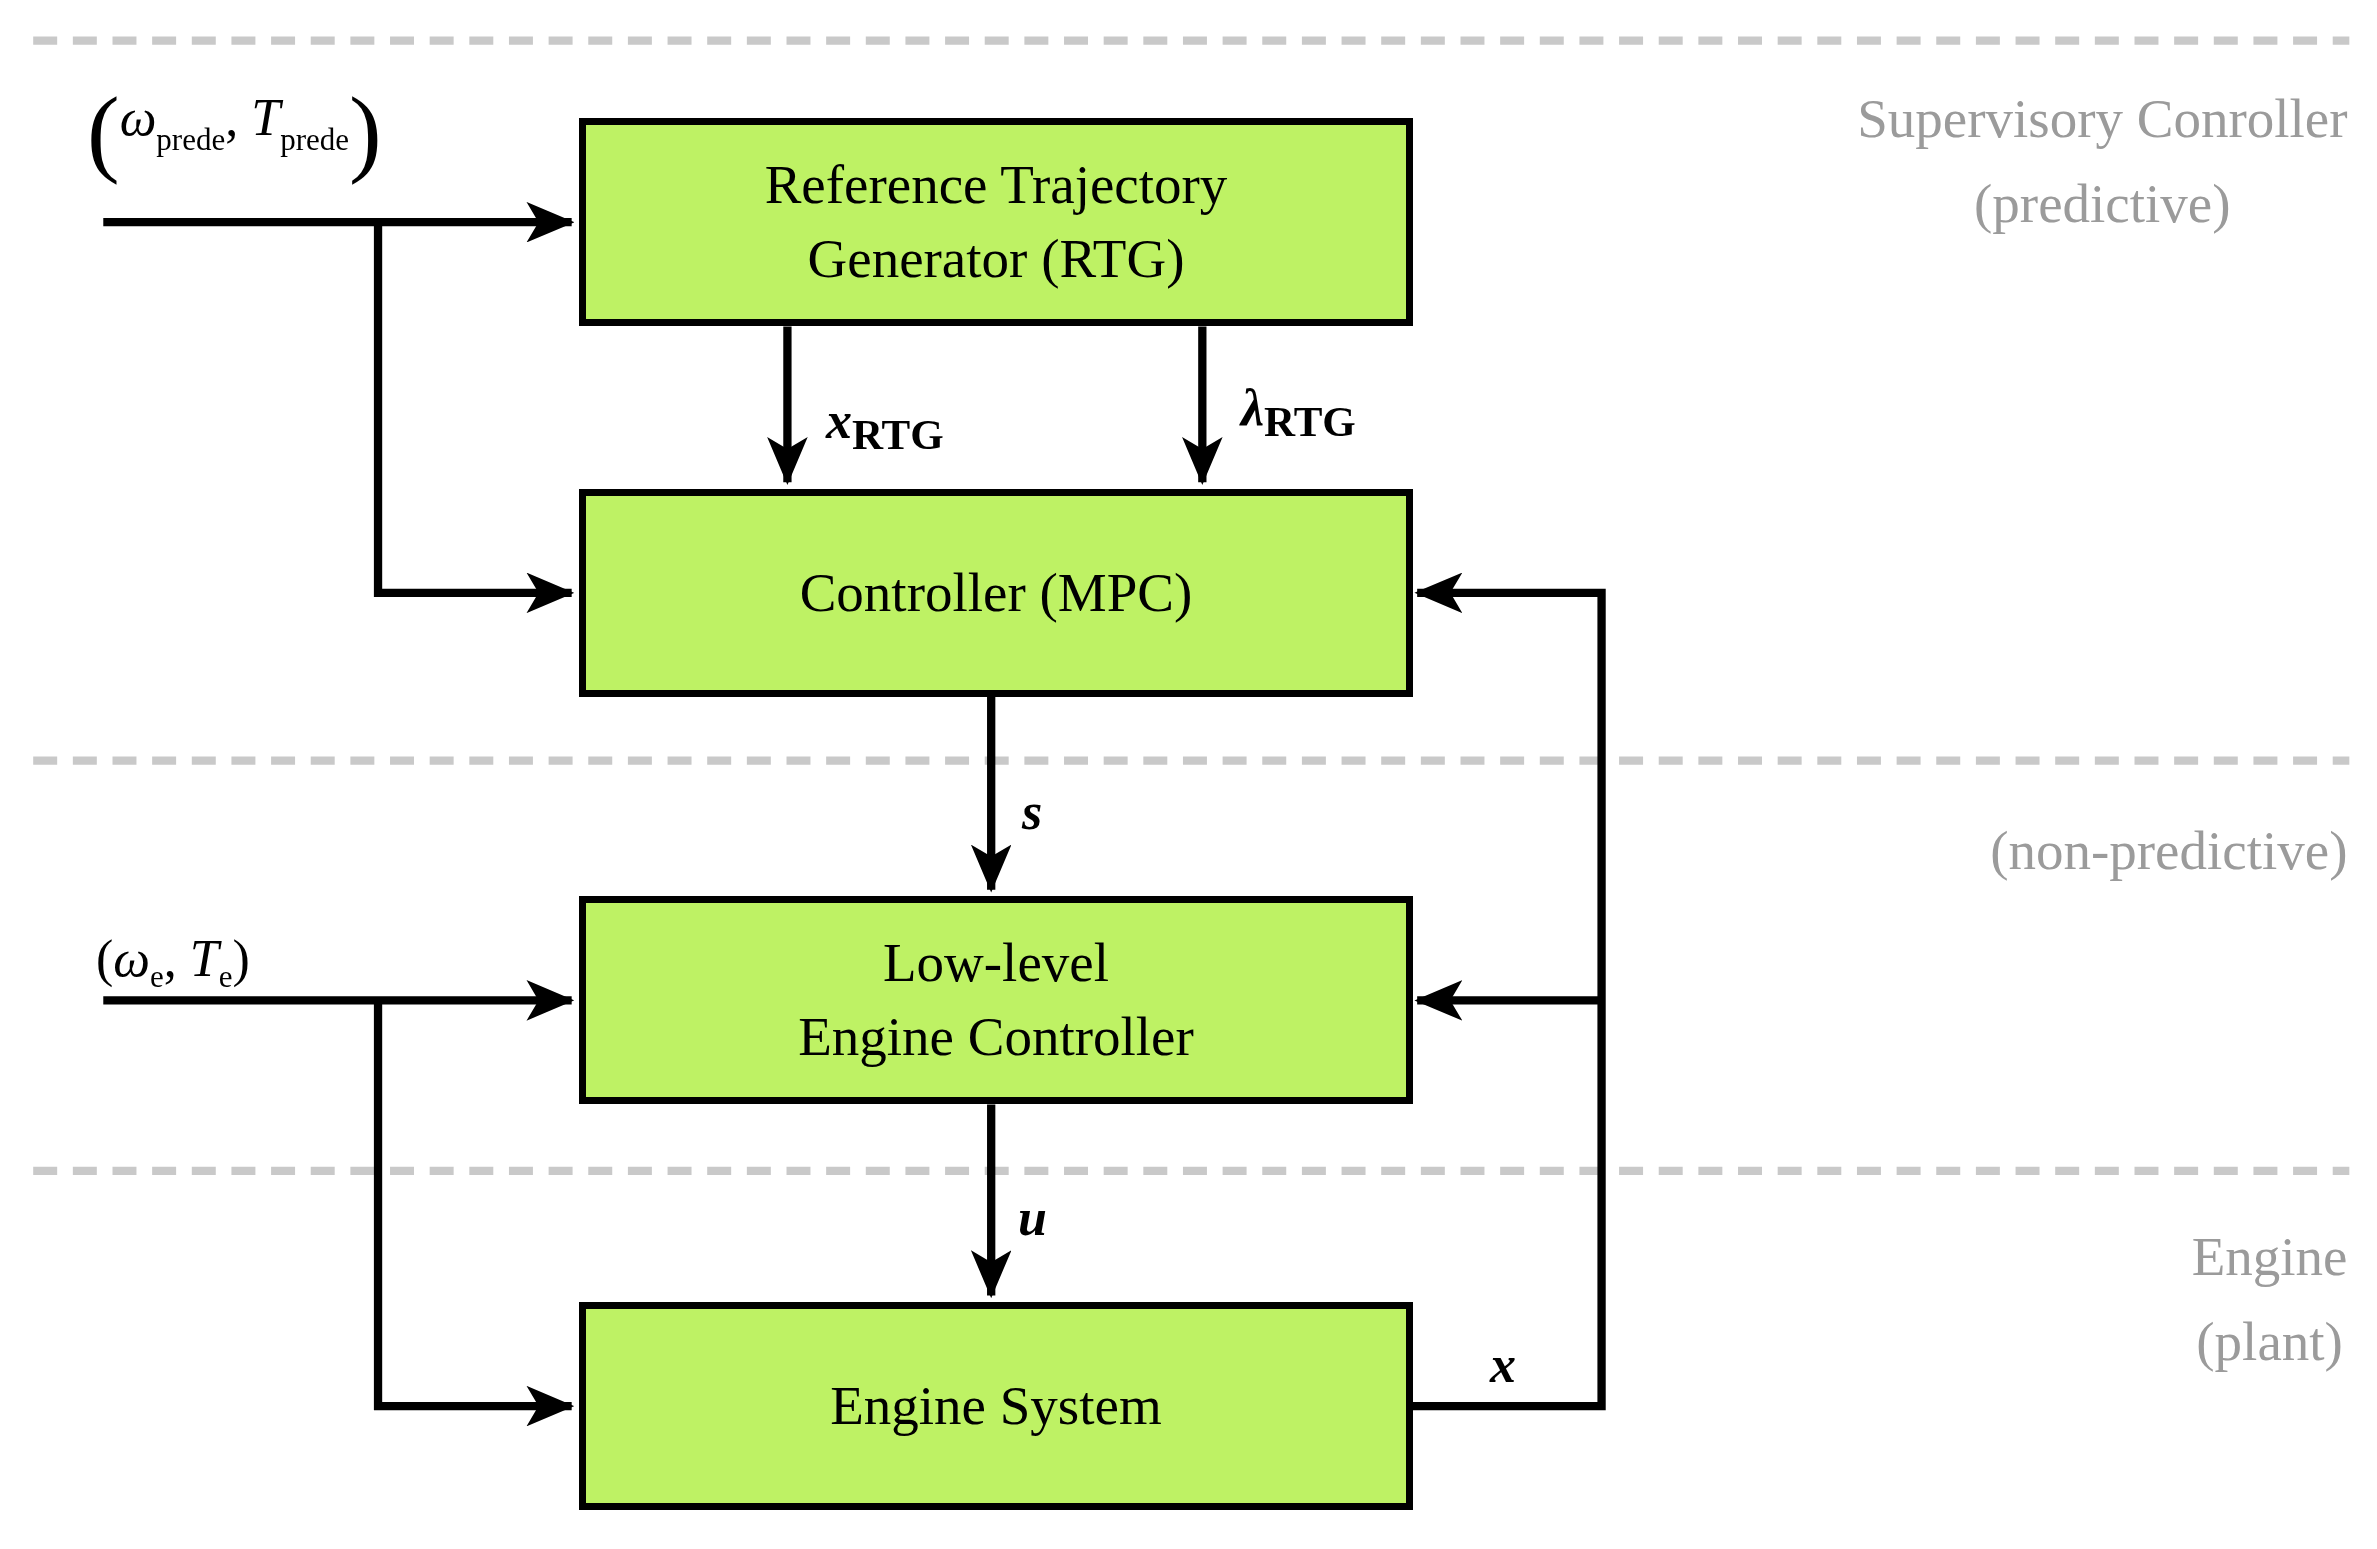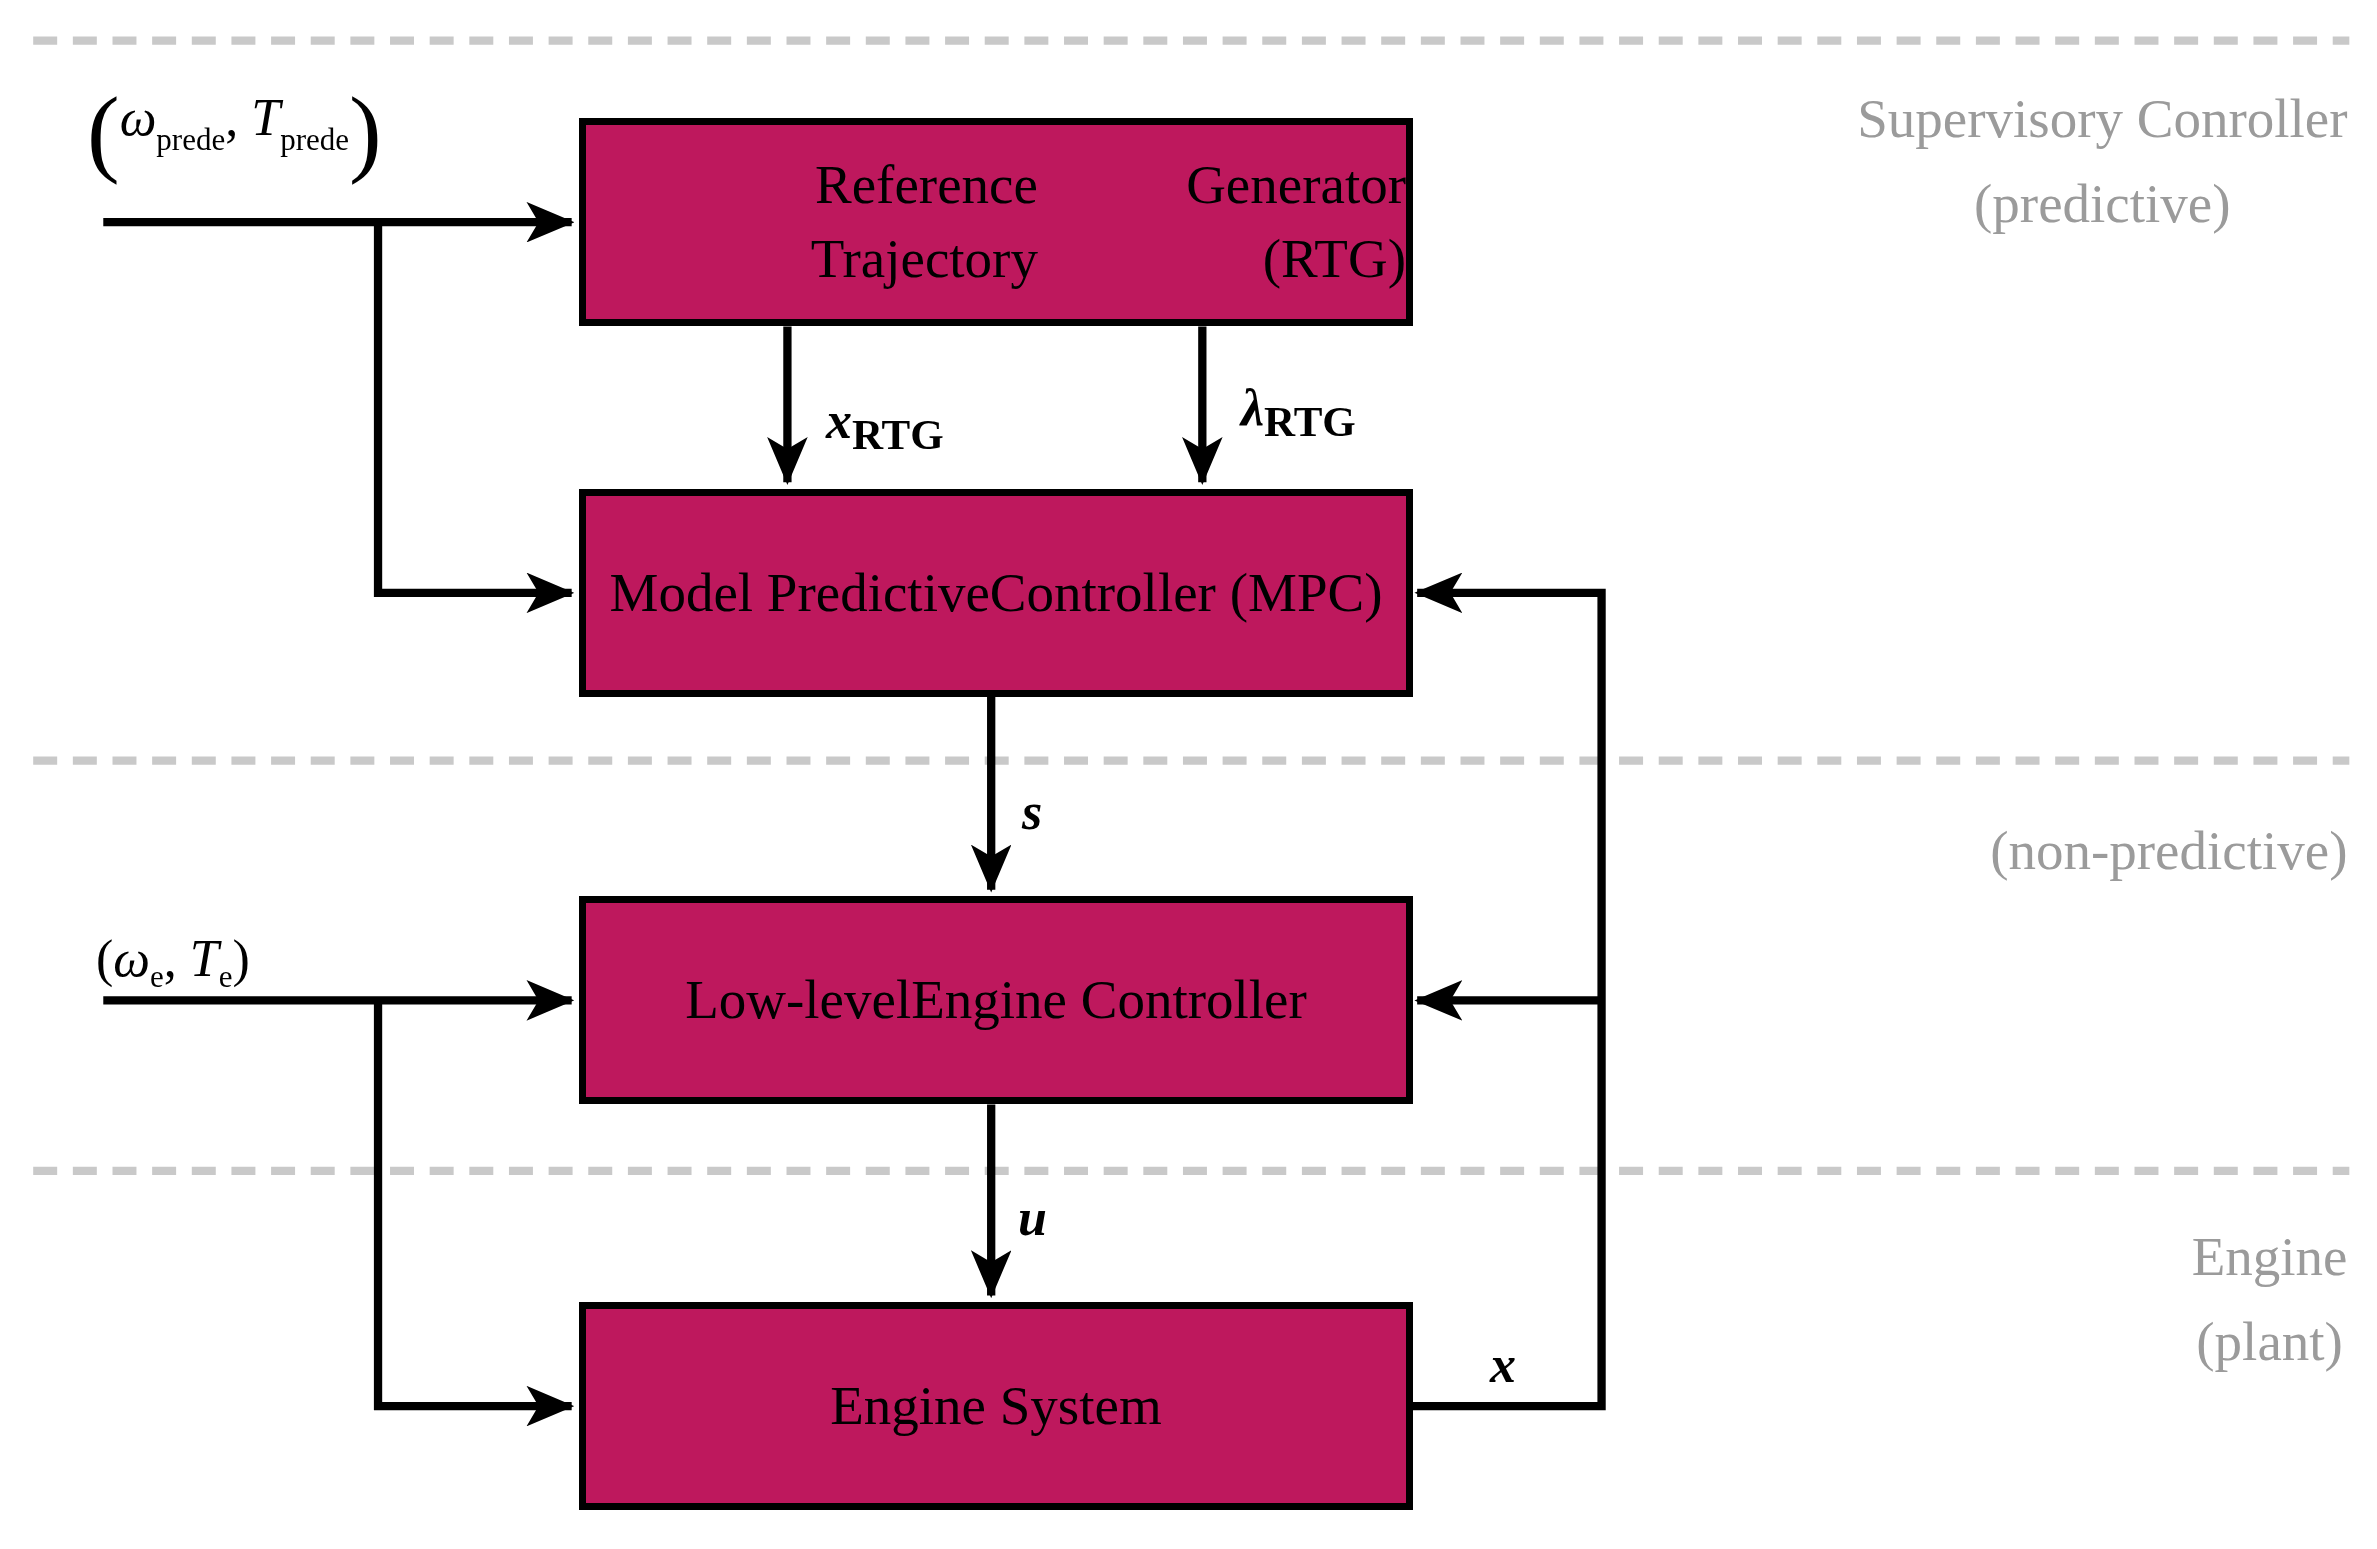--- a/index.html
+++ b/index.html
@@ -5,22 +5,22 @@
   html,body{margin:0;padding:0;}
   body{
     width:2377px;height:1549px;position:relative;background:#ffffff;
     font-family:"Liberation Serif", serif;color:#000;overflow:hidden;
   }
   .wires{position:absolute;left:0;top:0;}
   .wire{stroke:#000;stroke-width:9;fill:none;}
   .dash{stroke:#c9c9c9;stroke-width:9;fill:none;stroke-dasharray:26 17;}
   .block{
     position:absolute;left:579px;width:834px;height:208px;
-    border:7.4px solid #000;background:#be185d;box-sizing:border-box;
-    display:flex;flex-direction:row;align-items:center;justify-content:center;
+    border:7.4px solid #000;background:#bef264;box-sizing:border-box;
+    display:flex;flex-direction:column;align-items:center;justify-content:center;
     font-size:55px;line-height:74px;text-align:right;
   }
   .section-label{
     position:absolute;right:29.5px;text-align:center;
     font-size:55px;line-height:85px;color:#9b9b9b;white-space:nowrap;
   }
   .sig{
     position:absolute;font-size:52px;font-style:italic;font-weight:bold;
     white-space:nowrap;line-height:1;
   }
@@ -70,21 +70,20 @@
 <div class="section-label" style="top:1214px;">
   <div>Engine</div>
   <div>(plant)</div>
 </div>
 
 <div class="block" style="top:118px;">
   <div>Reference Trajectory</div>
   <div>Generator (RTG)</div>
 </div>
 <div class="block" style="top:489px;">
-  <div>Model Predictive</div>
   <div>Controller (MPC)</div>
 </div>
 <div class="block" style="top:896px;">
   <div>Low-level</div>
   <div>Engine Controller</div>
 </div>
 <div class="block" style="top:1302px;">
   <div>Engine System</div>
 </div>
 

